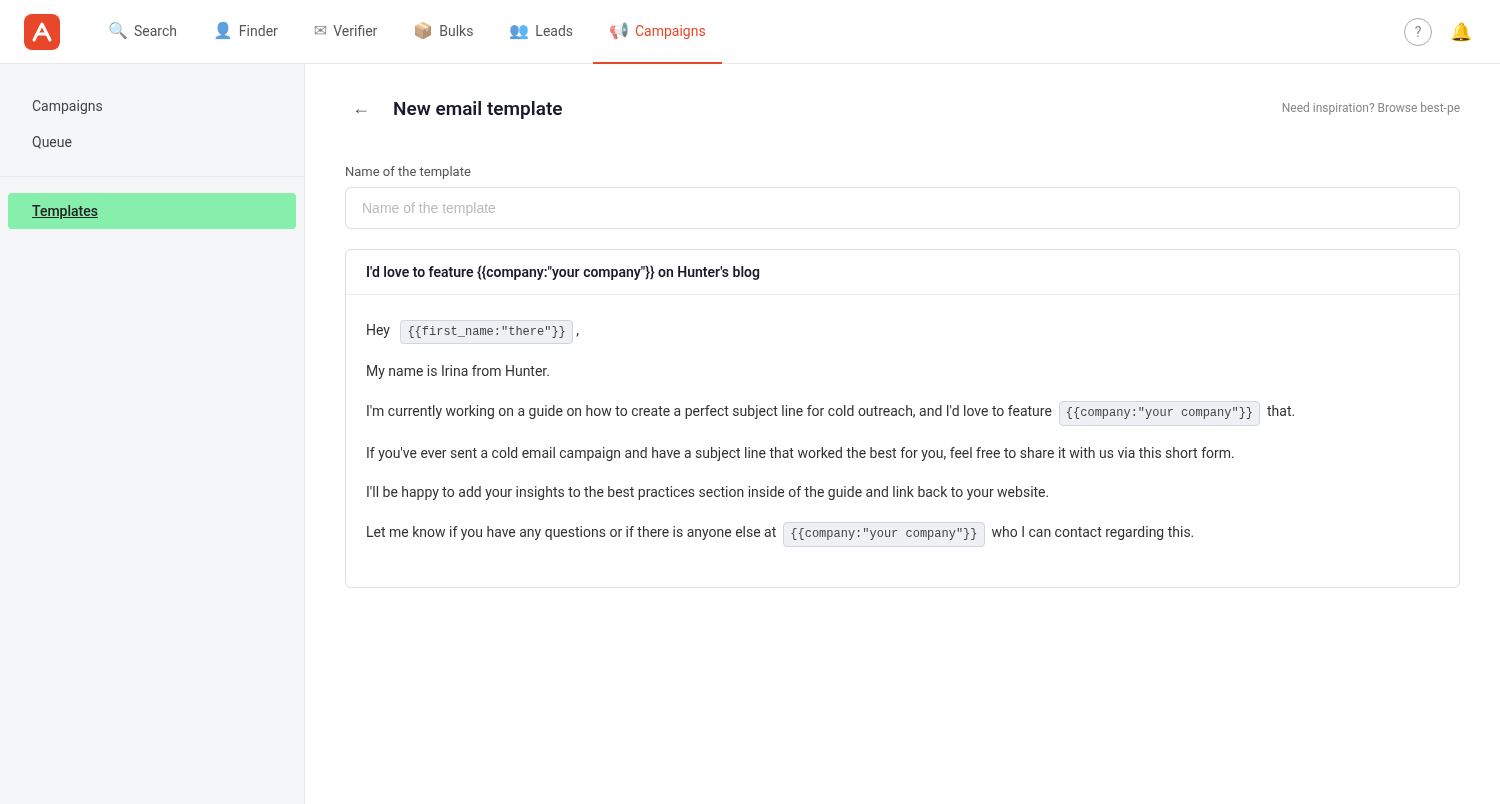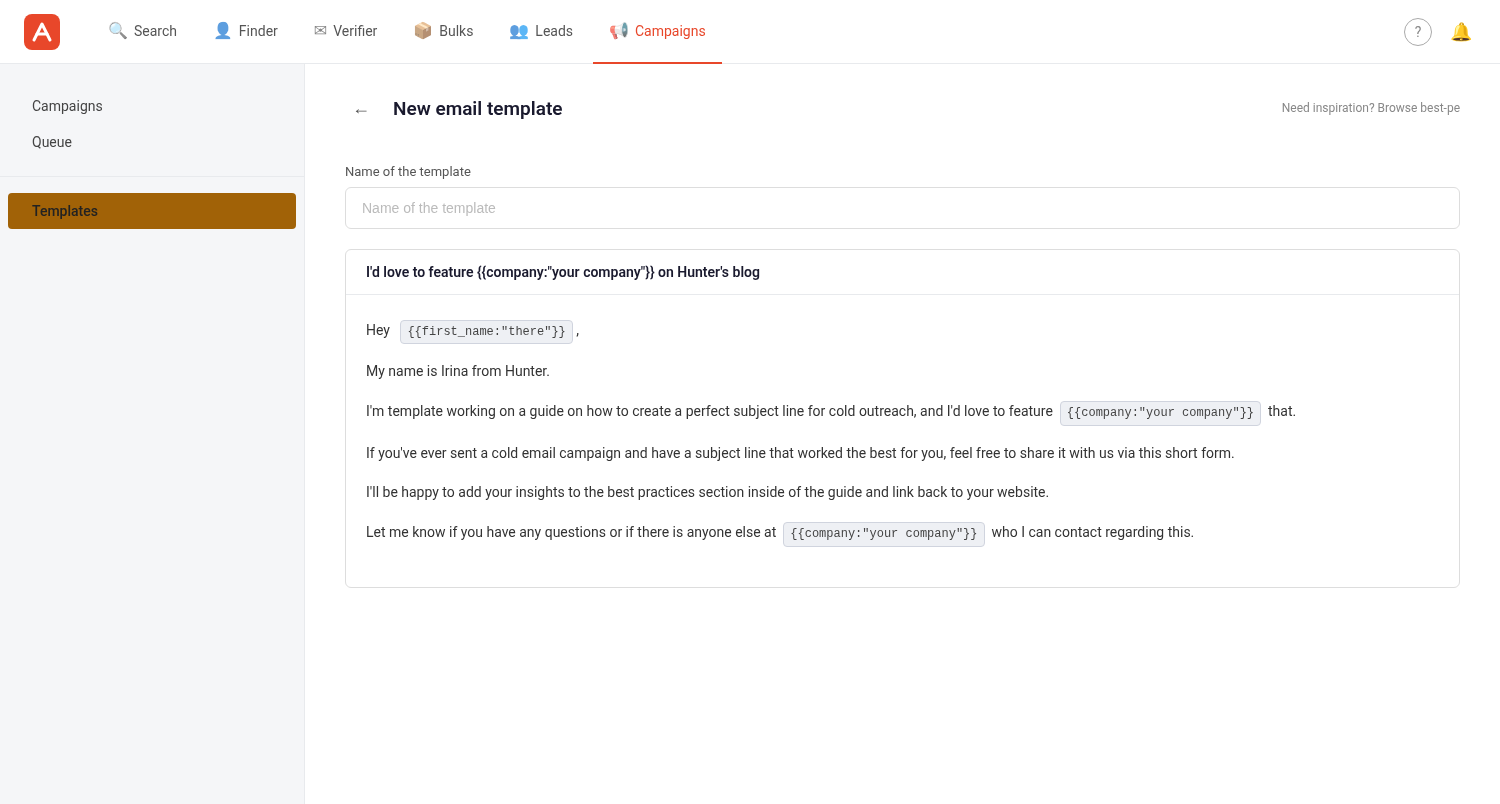--- a/index.html
+++ b/index.html
@@ -94,23 +94,24 @@
       display: flex;
       align-items: center;
       padding: 10px 24px;
       color: #444;
       font-size: 14px;
       cursor: pointer;
       border-radius: 4px;
       margin: 0 8px;
     }
     .sidebar-item.active {
-      background: #a16207;
+      background: #86efac;
       font-weight: 500;
       color: #222;
+      text-decoration: underline;
     }
 
     
     .main-content {
       flex: 1;
       background: #fff;
       padding: 0;
       overflow-y: auto;
     }
 
@@ -288,21 +289,21 @@
         </div>
         <div class="email-body">
           <p>
             <span>Hey</span>
             &nbsp;
             <span class="tag">{{first_name:"there"}}</span>
             <span>,</span>
           </p>
           <p>My name is Irina from Hunter.</p>
           <p>
-            <span>I'm template working on a guide on how to create a perfect subject line for cold outreach, and I'd love to feature</span>
+            <span>I'm currently working on a guide on how to create a perfect subject line for cold outreach, and I'd love to feature</span>
             &nbsp;<span class="tag">{{company:"your company"}}</span>&nbsp;
             <span>that.</span>
           </p>
           <p>If you've ever sent a cold email campaign and have a subject line that worked the best for you, feel free to share it with us via this short form.</p>
           <p>I'll be happy to add your insights to the best practices section inside of the guide and link back to your website.</p>
           <p>
             <span>Let me know if you have any questions or if there is anyone else at</span>
             &nbsp;<span class="tag">{{company:"your company"}}</span>&nbsp;
             <span>who I can contact regarding this.</span>
           </p>

